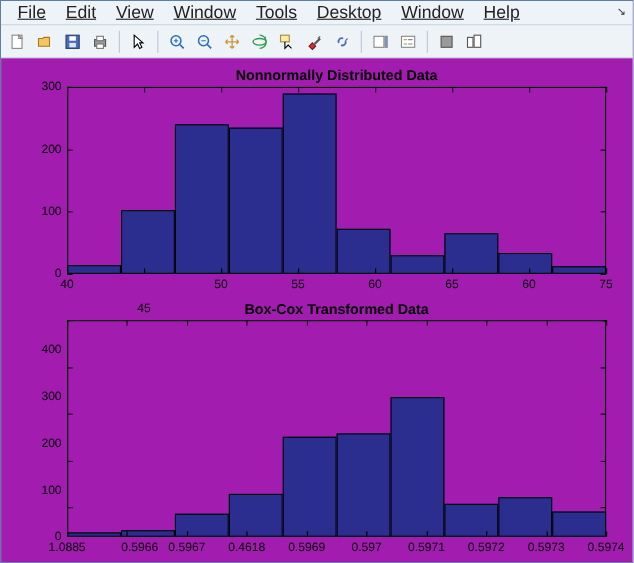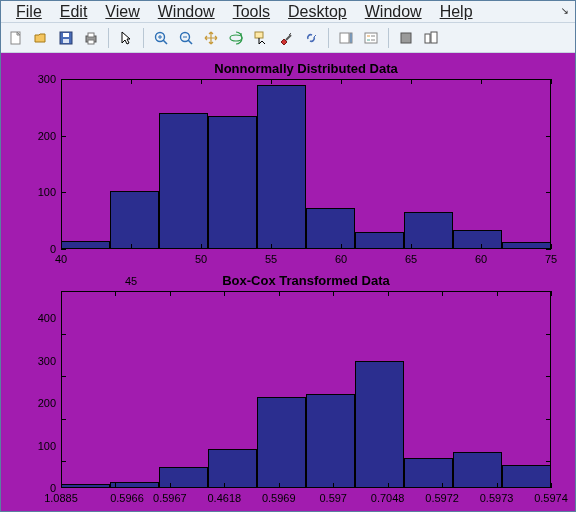--- a/index.html
+++ b/index.html
@@ -386,21 +386,21 @@
         <div class="xtick-line-t" style="left: 108.889px;"></div>
         <div class="xtick" style="left: 163.333px;">0.4618</div>
         <div class="xtick-line" style="left: 163.333px;"></div>
         <div class="xtick-line-t" style="left: 163.333px;"></div>
         <div class="xtick" style="left: 217.778px;">0.5969</div>
         <div class="xtick-line" style="left: 217.778px;"></div>
         <div class="xtick-line-t" style="left: 217.778px;"></div>
         <div class="xtick" style="left: 272.222px; text-align: center;">0.597</div>
         <div class="xtick-line" style="left: 272.222px;"></div>
         <div class="xtick-line-t" style="left: 272.222px;"></div>
-        <div class="xtick" style="left: 326.667px;">0.7048</div>
+        <div class="xtick" style="left: 326.667px;">0.5971</div>
         <div class="xtick-line" style="left: 326.667px;"></div>
         <div class="xtick-line-t" style="left: 326.667px;"></div>
         <div class="xtick" style="left: 381.111px;">0.5972</div>
         <div class="xtick-line" style="left: 381.111px;"></div>
         <div class="xtick-line-t" style="left: 381.111px;"></div>
         <div class="xtick" style="left: 435.556px;">0.5973</div>
         <div class="xtick-line" style="left: 435.556px;"></div>
         <div class="xtick-line-t" style="left: 435.556px;"></div>
         <div class="xtick" style="left: 490px;">0.5974</div>
         <div class="xtick-line" style="left: 490px;"></div>

